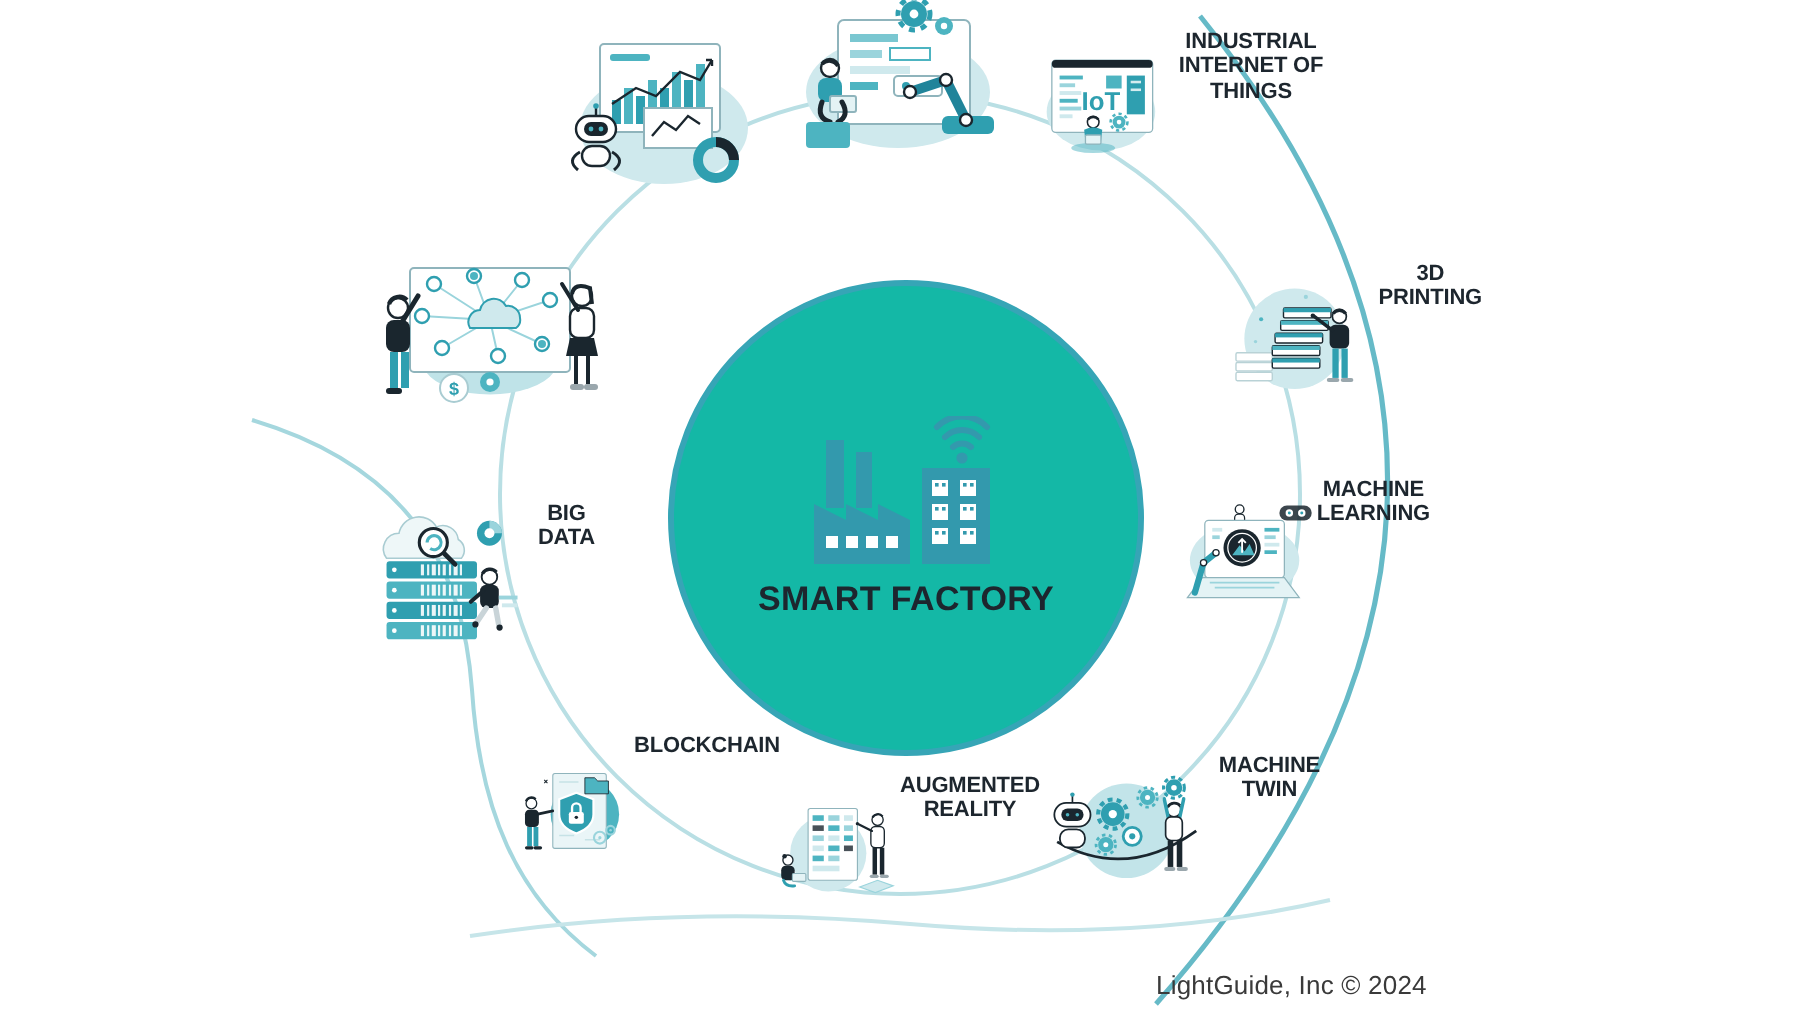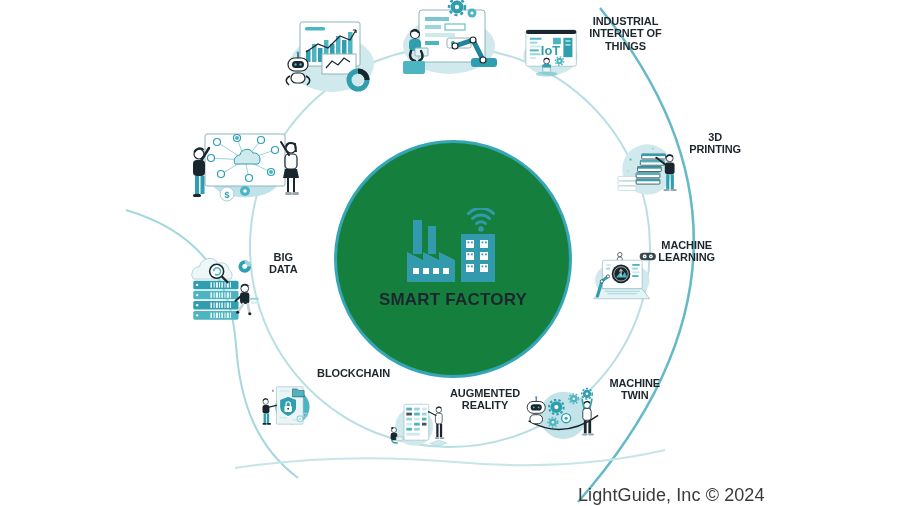--- a/index.html
+++ b/index.html
@@ -10,31 +10,31 @@
   #bg-svg{position:absolute;left:0;top:0;z-index:0;}
   .node{
     position:absolute;z-index:2;display:flex;flex-direction:row;align-items:flex-start;
   }
   .node .label{
     margin-top:3px;font-weight:700;font-size:11px;line-height:1.12;letter-spacing:-0.1px;
     color:#1d262e;text-align:center;white-space:pre-line;
   }
   #center-hub{
     position:absolute;left:334px;top:140px;width:232px;height:232px;z-index:1;
-    border:3px solid #36a5b6;border-radius:50%;background:#15803d;
+    border:3px solid #36a5b6;border-radius:50%;background:#14b8a6;
     display:flex;flex-direction:column;align-items:center;justify-content:center;
   }
   #center-title{
     margin-top:8px;text-align:center;font-weight:700;font-size:17px;line-height:1.15;
     letter-spacing:0.2px;color:#1d262e;
   }
   #center-title span{display:block;}
   #credit{
     position:absolute;left:578px;top:485px;z-index:2;
-    font-size:18px;color:#3a3a3a;letter-spacing:0.1px;
+    font-size:13px;color:#3a3a3a;letter-spacing:0.1px;
   }
   svg text{font-family:"Liberation Sans",sans-serif;}
 </style>
 </head>
 <body>
 
 <div id="stage">
 
   <svg id="bg-svg" width="900" height="506" viewBox="0 0 900 506">
     <circle cx="450" cy="247" r="200" fill="none" stroke="#b9dfe4" stroke-width="2"></circle>

